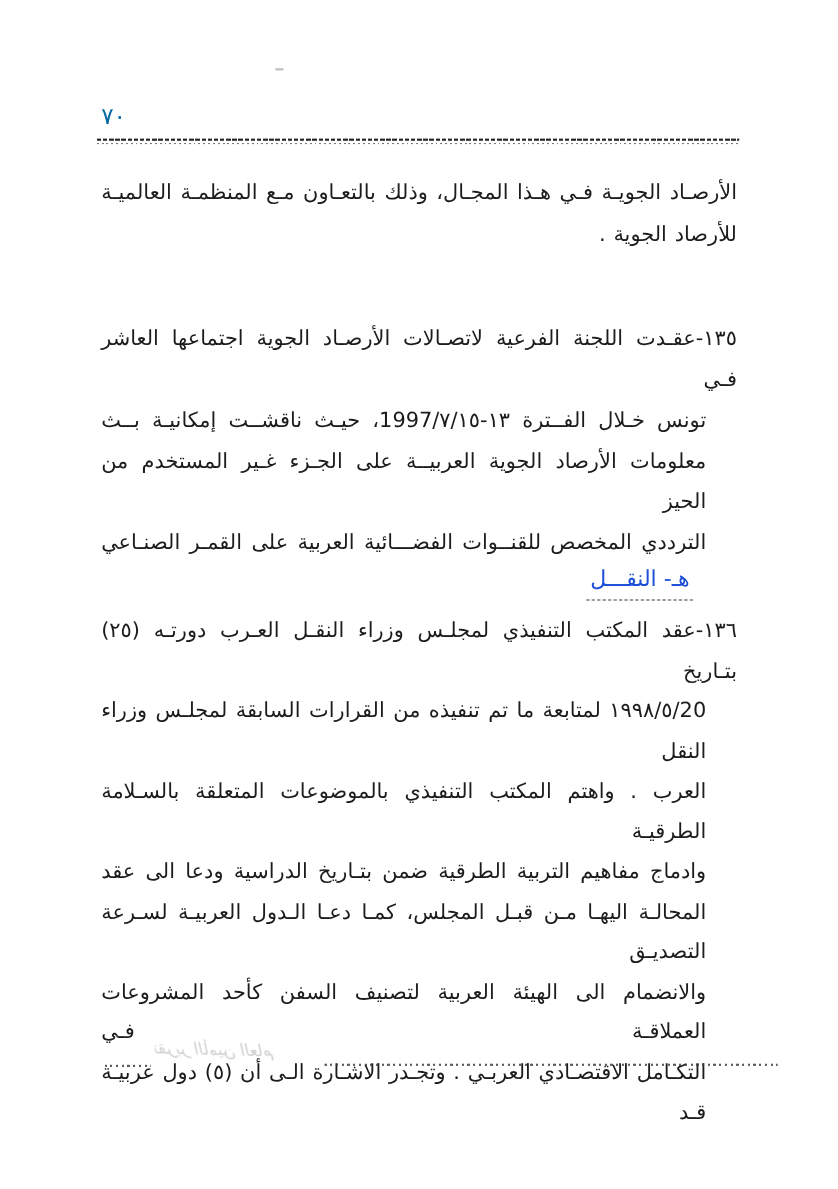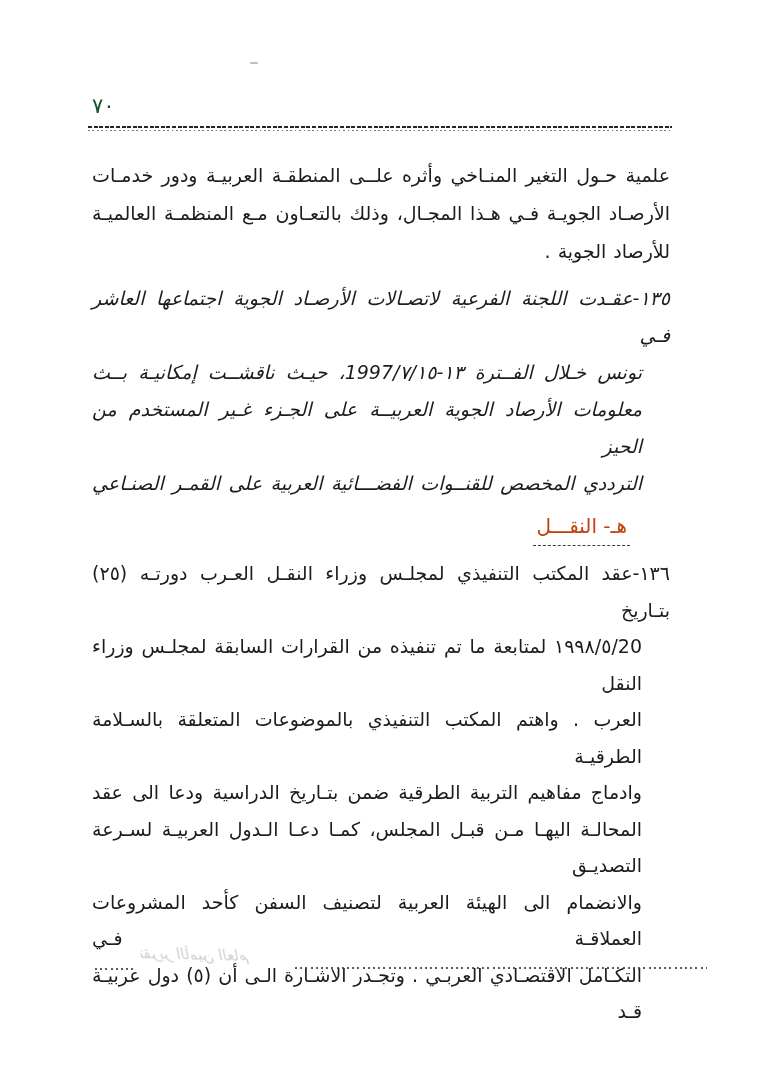--- a/index.html
+++ b/index.html
@@ -8,21 +8,21 @@
     width:762px;height:1081px;
     background:#ffffff;
     overflow:hidden;
     font-family:"DejaVu Sans", sans-serif;
     color:#1c1c1c;
     margin:0 auto;
   }
   
   .page-number{
     position:absolute;left:92px;top:94px;
-    font-size:21px;letter-spacing:3px;color:#14532d;
+    font-size:21px;letter-spacing:3px;color:#0369a1;
     direction:ltr;
   }
   .top-speck{
     position:absolute;left:250px;top:62px;width:8px;height:2px;
     background:#8a8a8a;opacity:.55;border-radius:2px;
   }
   .top-rule{position:absolute;left:88px;top:126px;width:584px;height:8px;}
   .top-rule .r1{
     height:2.4px;
     background:repeating-linear-gradient(90deg,#262626 0 4px,rgba(0,0,0,0) 4px 5.6px);
@@ -30,29 +30,29 @@
   .top-rule .r2{
     margin-top:1.4px;height:1.6px;opacity:.75;
     background:repeating-linear-gradient(90deg,#4c4c4c 0 1.7px,rgba(0,0,0,0) 1.7px 4.4px);
   }
   
   .para{
     position:absolute;right:92px;width:578px;
     direction:rtl;font-size:19px;
   }
   .p-intro{top:156px;line-height:38px;}
-  .p-135{top:280px;line-height:37px;font-style:italic;}
+  .p-135{top:290px;line-height:37px;}
   .p-136{top:555px;line-height:36.5px;}
   .jline{text-align:justify;text-align-last:justify;word-spacing:1px;}
   .jline.cont{padding-right:28px;}
   .jline.last{text-align-last:right;}
   
   .section-heading{
     position:absolute;right:132px;top:514px;
-    direction:rtl;font-size:20px;color:#c2410c;
+    direction:rtl;font-size:20px;color:#1d4ed8;
     padding:0 3px 7px 3px;
     border-bottom:1.6px dashed #3c3c3c;
   }
   
   .bottom-dots{
     position:absolute;height:2.2px;opacity:.85;
     background:repeating-linear-gradient(90deg,#3f3f3f 0 2px,rgba(0,0,0,0) 2px 5.2px);
   }
   .bd-left{left:95px;top:968px;width:42px;}
   .bd-right{left:295px;top:967px;width:412px;}
@@ -73,21 +73,20 @@
   <div class="top-speck"></div>
 
   <div class="page-number">٧٠</div>
 
   <div class="top-rule">
     <div class="r1"></div>
     <div class="r2"></div>
   </div>
 
   <div class="para p-intro">
-    <div class="jline">علمية حـول التغير المنـاخي وأثره علــى المنطقـة العربيـة ودور خدمـات</div>
     <div class="jline">الأرصـاد الجويـة فـي هـذا المجـال، وذلك بالتعـاون مـع المنظمـة العالميـة</div>
     <div class="jline last">للأرصاد الجوية .</div>
   </div>
 
   <div class="para p-135">
     <div class="jline">١٣٥-عقـدت اللجنة الفرعية لاتصـالات الأرصـاد الجوية اجتماعها العاشر فـي</div>
     <div class="jline cont">تونس خـلال الفــترة ١٣-١٥‏/‏٧‏/‏1997، حيـث ناقشــت إمكانيـة بــث</div>
     <div class="jline cont">معلومات الأرصاد الجوية العربيــة على الجـزء غـير المستخدم من الحيز</div>
     <div class="jline cont">الترددي المخصص للقنــوات الفضـــائية العربية على القمـر الصنـاعي</div>
   </div>

